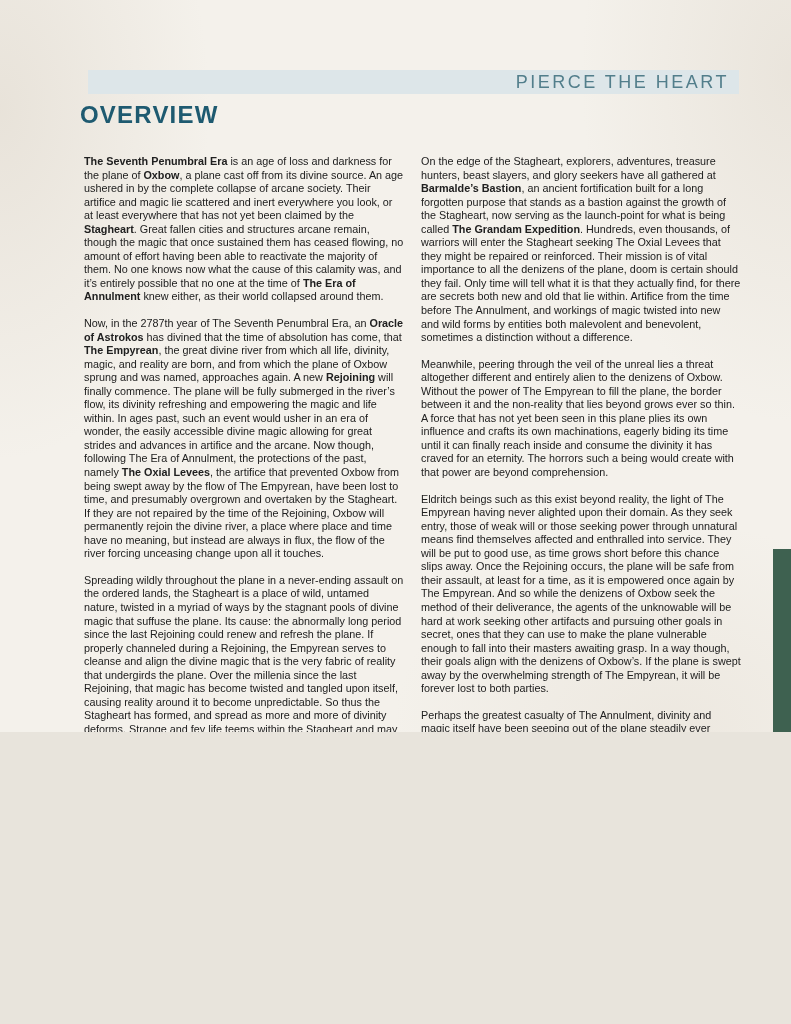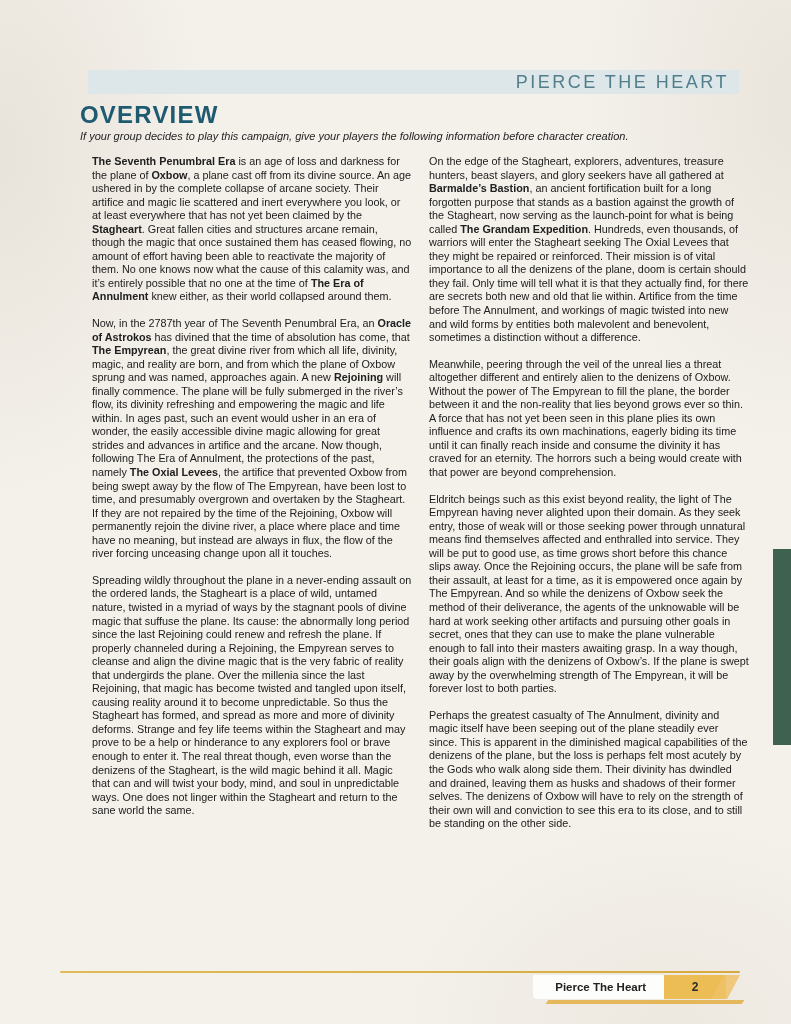--- a/index.html
+++ b/index.html
@@ -2,21 +2,21 @@
 <html><head>
 <meta charset="utf-8">
 <style>
   * { margin:0; padding:0; box-sizing:border-box; }
   html,body { width:791px; height:1024px; }
   body {
     font-family:"Liberation Sans", sans-serif;
     background:#e8e4dc;
   }
   .page {
-    position:relative; width:791px; height:1024px; overflow:hidden;
+    position:relative; width:791px; height:732px; overflow:hidden;
     background:
       radial-gradient(ellipse 300px 500px at 0% 15%, rgba(210,200,185,.35), rgba(210,200,185,0) 70%),
       radial-gradient(ellipse 300px 500px at 100% 10%, rgba(210,200,185,.3), rgba(210,200,185,0) 70%),
       radial-gradient(ellipse 400px 300px at 85% 100%, rgba(215,205,190,.25), rgba(215,205,190,0) 70%),
       #f4f1eb;
     color:#1f1f1f;
   }
   .header-band {
     position:absolute; left:88px; top:70px; width:651px; height:24px;
     background:#dde6e9;
@@ -28,21 +28,21 @@
   }
   .section-title {
     position:absolute; left:80px; top:101px;
     font-size:24px; font-weight:bold; letter-spacing:1.2px; color:#1e5a70;
   }
   .intro-note {
     position:absolute; left:80px; top:130px; width:660px;
     font-size:11px; font-style:italic; color:#242424;
   }
   .columns {
-    position:absolute; left:92px; top:155px; width:657px;
+    position:absolute; left:84px; top:155px; width:657px;
     display:flex; gap:17px;
   }
   .col { flex:1; }
   .col p {
     margin:0 0 13px 0;
     font-size:10.8px; line-height:13.55px; color:#202020;
   }
   .col p span.b { font-weight:bold; }
   .side-tab {
     position:absolute; right:0; top:549px; width:18px; height:196px;
@@ -85,21 +85,20 @@
 <body>
 
 <div class="page">
 
   <div class="header-band">
     <span class="chapter-title">PIERCE THE HEART</span>
   </div>
 
   <h1 class="section-title">OVERVIEW</h1>
 
-  <p class="intro-note">If your group decides to play this campaign, give your players the following information before character creation.</p>
 
   <div class="columns">
     <div class="col">
         <p><span class="b">The Seventh Penumbral Era</span><span> is an age of loss and darkness for the plane of </span><span class="b">Oxbow</span><span>, a plane cast off from its divine source. An age ushered in by the complete collapse of arcane society. Their artifice and magic lie scattered and inert everywhere you look, or at least everywhere that has not yet been claimed by the </span><span class="b">Stagheart</span><span>. Great fallen cities and structures arcane remain, though the magic that once sustained them has ceased flowing, no amount of effort having been able to reactivate the majority of them. No one knows now what the cause of this calamity was, and it’s entirely possible that no one at the time of </span><span class="b">The Era of Annulment</span><span> knew either, as their world collapsed around them.</span></p>
         <p><span>Now, in the 2787th year of The Seventh Penumbral Era, an </span><span class="b">Oracle of Astrokos</span><span> has divined that the time of absolution has come, that </span><span class="b">The Empyrean</span><span>, the great divine river from which all life, divinity, magic, and reality are born, and from which the plane of Oxbow sprung and was named, approaches again. A new </span><span class="b">Rejoining</span><span> will finally commence. The plane will be fully submerged in the river’s flow, its divinity refreshing and empowering the magic and life within. In ages past, such an event would usher in an era of wonder, the easily accessible divine magic allowing for great strides and advances in artifice and the arcane. Now though, following The Era of Annulment, the protections of the past, namely </span><span class="b">The Oxial Levees</span><span>, the artifice that prevented Oxbow from being swept away by the flow of The Empyrean, have been lost to time, and presumably overgrown and overtaken by the Stagheart. If they are not repaired by the time of the Rejoining, Oxbow will permanently rejoin the divine river, a place where place and time have no meaning, but instead are always in flux, the flow of the river forcing unceasing change upon all it touches.</span></p>
         <p><span>Spreading wildly throughout the plane in a never-ending assault on the ordered lands, the Stagheart is a place of wild, untamed nature, twisted in a myriad of ways by the stagnant pools of divine magic that suffuse the plane. Its cause: the abnormally long period since the last Rejoining could renew and refresh the plane. If properly channeled during a Rejoining, the Empyrean serves to cleanse and align the divine magic that is the very fabric of reality that undergirds the plane. Over the millenia since the last Rejoining, that magic has become twisted and tangled upon itself, causing reality around it to become unpredictable. So thus the Stagheart has formed, and spread as more and more of divinity deforms. Strange and fey life teems within the Stagheart and may prove to be a help or hinderance to any explorers fool or brave enough to enter it. The real threat though, even worse than the denizens of the Stagheart, is the wild magic behind it all. Magic that can and will twist your body, mind, and soul in unpredictable ways. One does not linger within the Stagheart and return to the sane world the same.</span></p>
       </div>
     <div class="col">
         <p><span>On the edge of the Stagheart, explorers, adventures, treasure hunters, beast slayers, and glory seekers have all gathered at </span><span class="b">Barmalde’s Bastion</span><span>, an ancient fortification built for a long forgotten purpose that stands as a bastion against the growth of the Stagheart, now serving as the launch-point for what is being called </span><span class="b">The Grandam Expedition</span><span>. Hundreds, even thousands, of warriors will enter the Stagheart seeking The Oxial Levees that they might be repaired or reinforced. Their mission is of vital importance to all the denizens of the plane, doom is certain should they fail. Only time will tell what it is that they actually find, for there are secrets both new and old that lie within. Artifice from the time before The Annulment, and workings of magic twisted into new and wild forms by entities both malevolent and benevolent, sometimes a distinction without a difference.</span></p>
         <p><span>Meanwhile, peering through the veil of the unreal lies a threat altogether different and entirely alien to the denizens of Oxbow. Without the power of The Empyrean to fill the plane, the border between it and the non-reality that lies beyond grows ever so thin. A force that has not yet been seen in this plane plies its own influence and crafts its own machinations, eagerly biding its time until it can finally reach inside and consume the divinity it has craved for an eternity. The horrors such a being would create with that power are beyond comprehension.</span></p>

